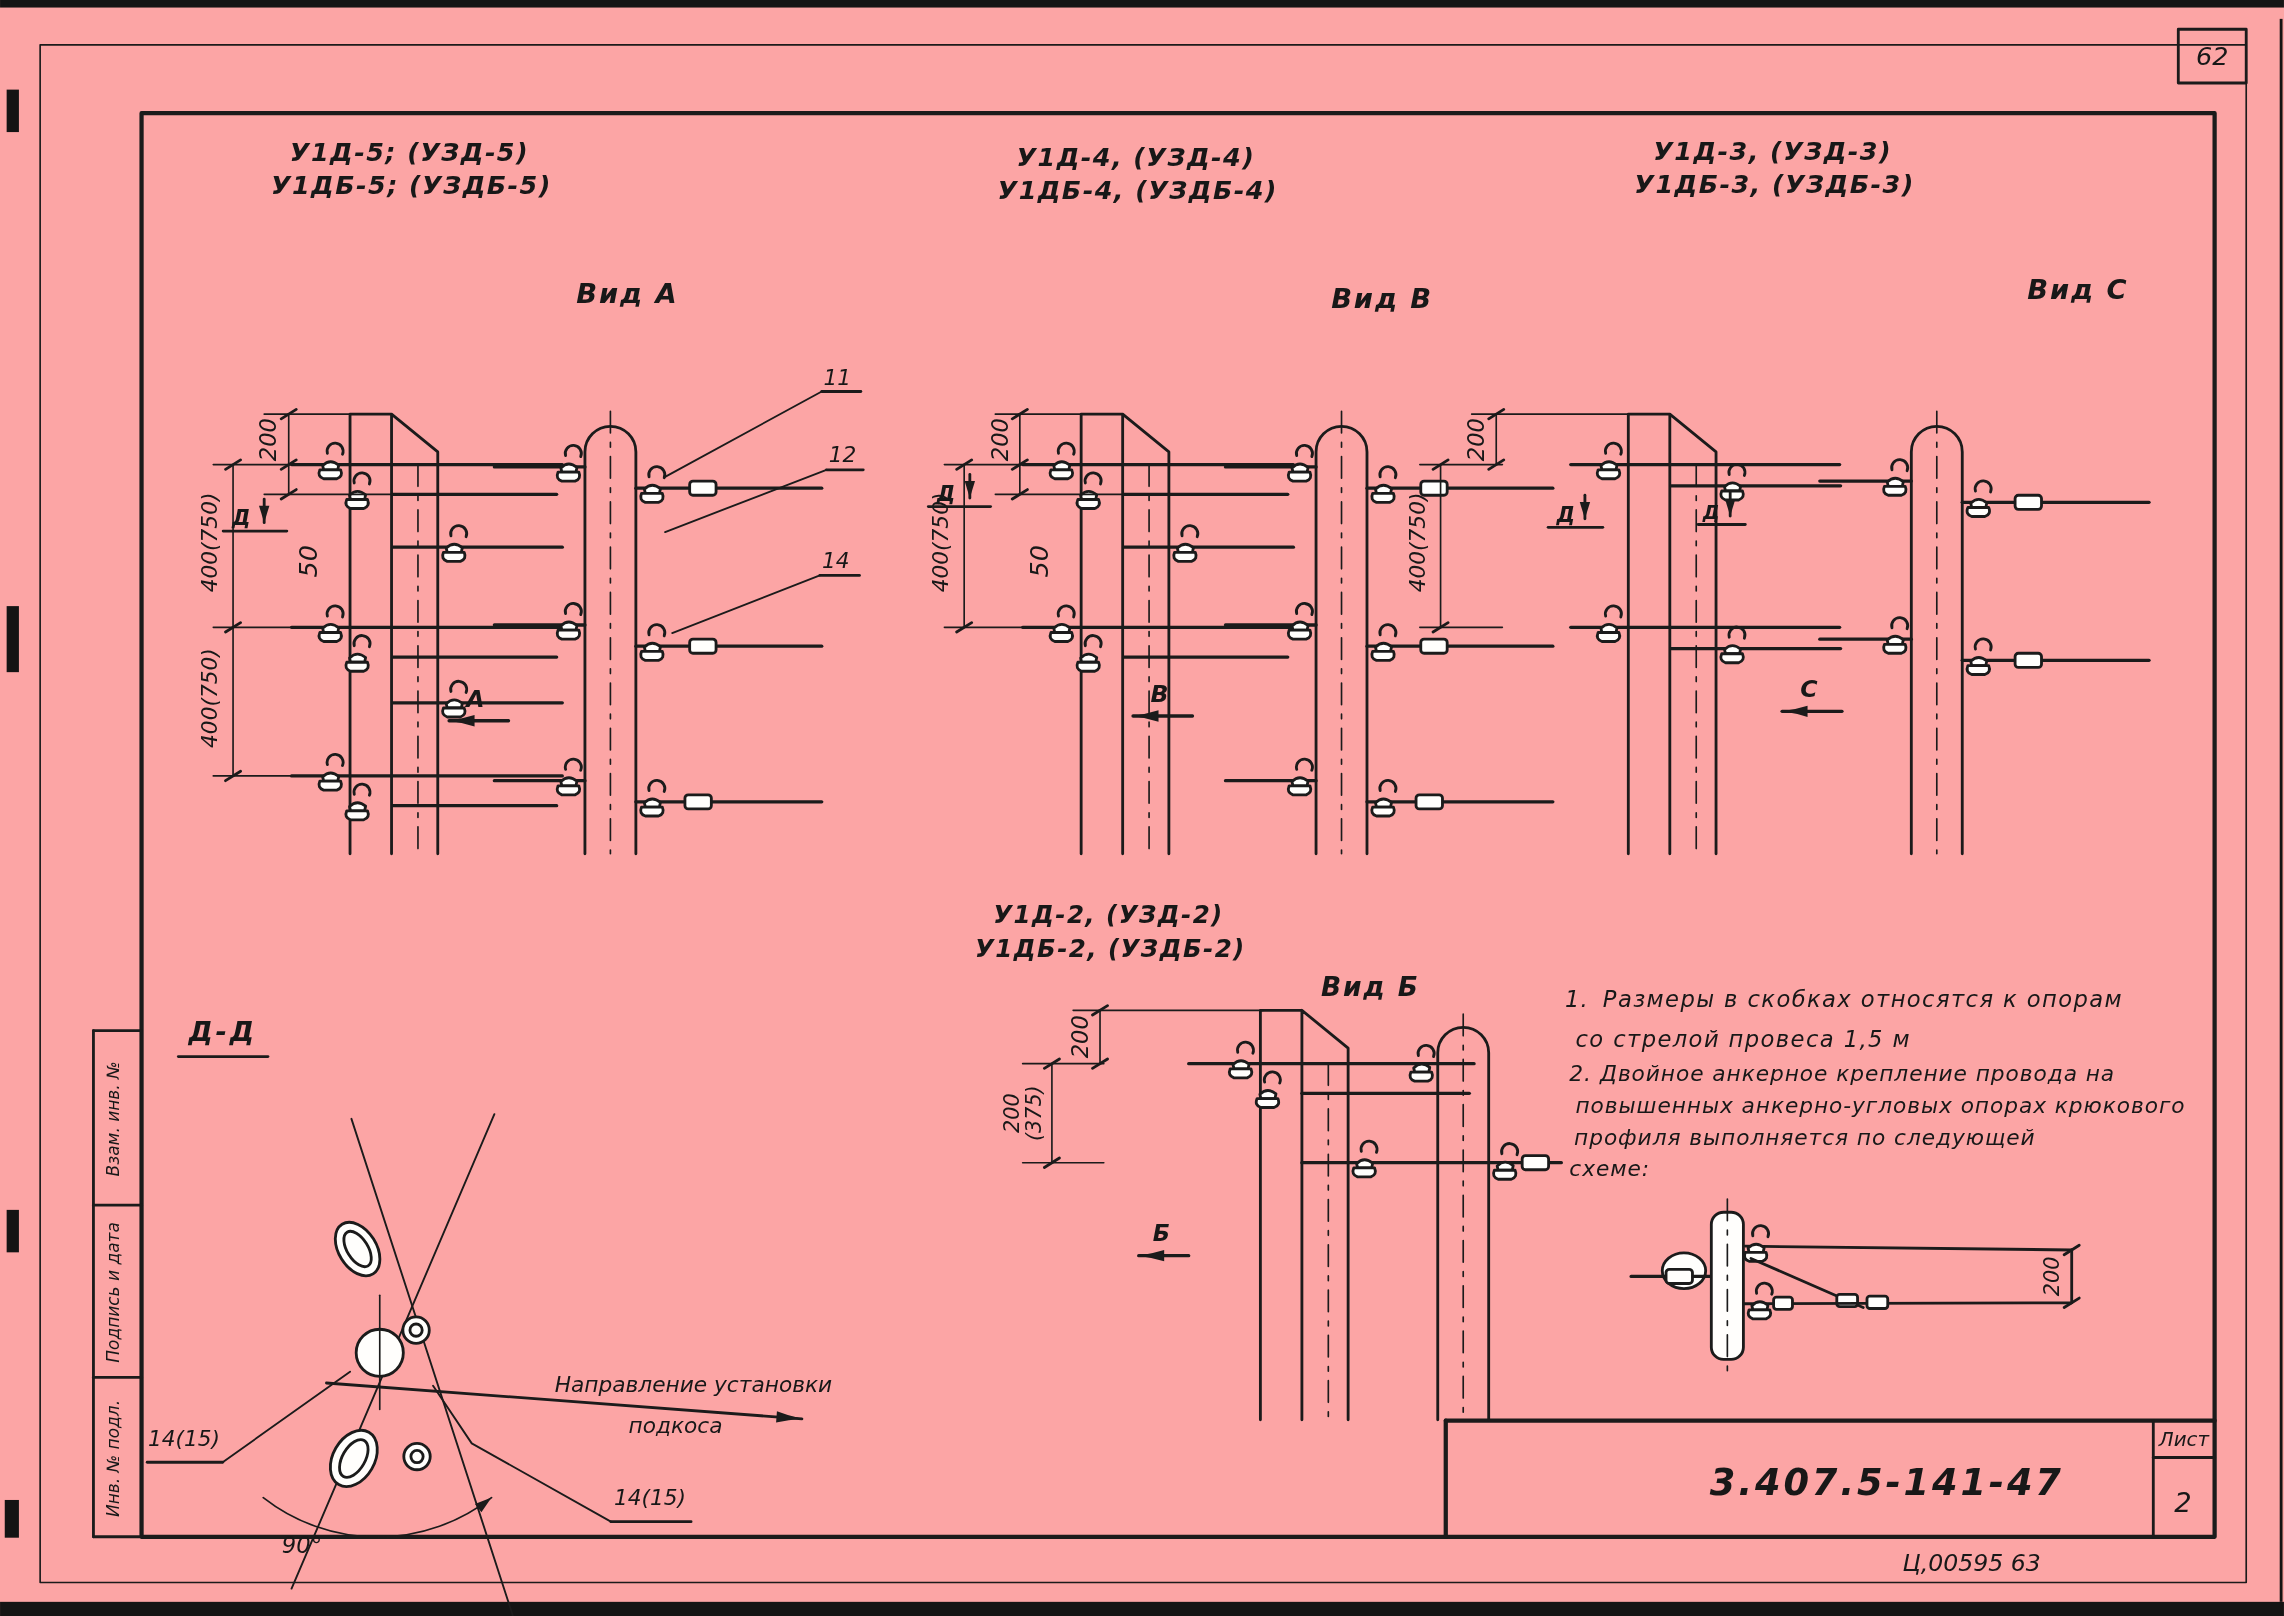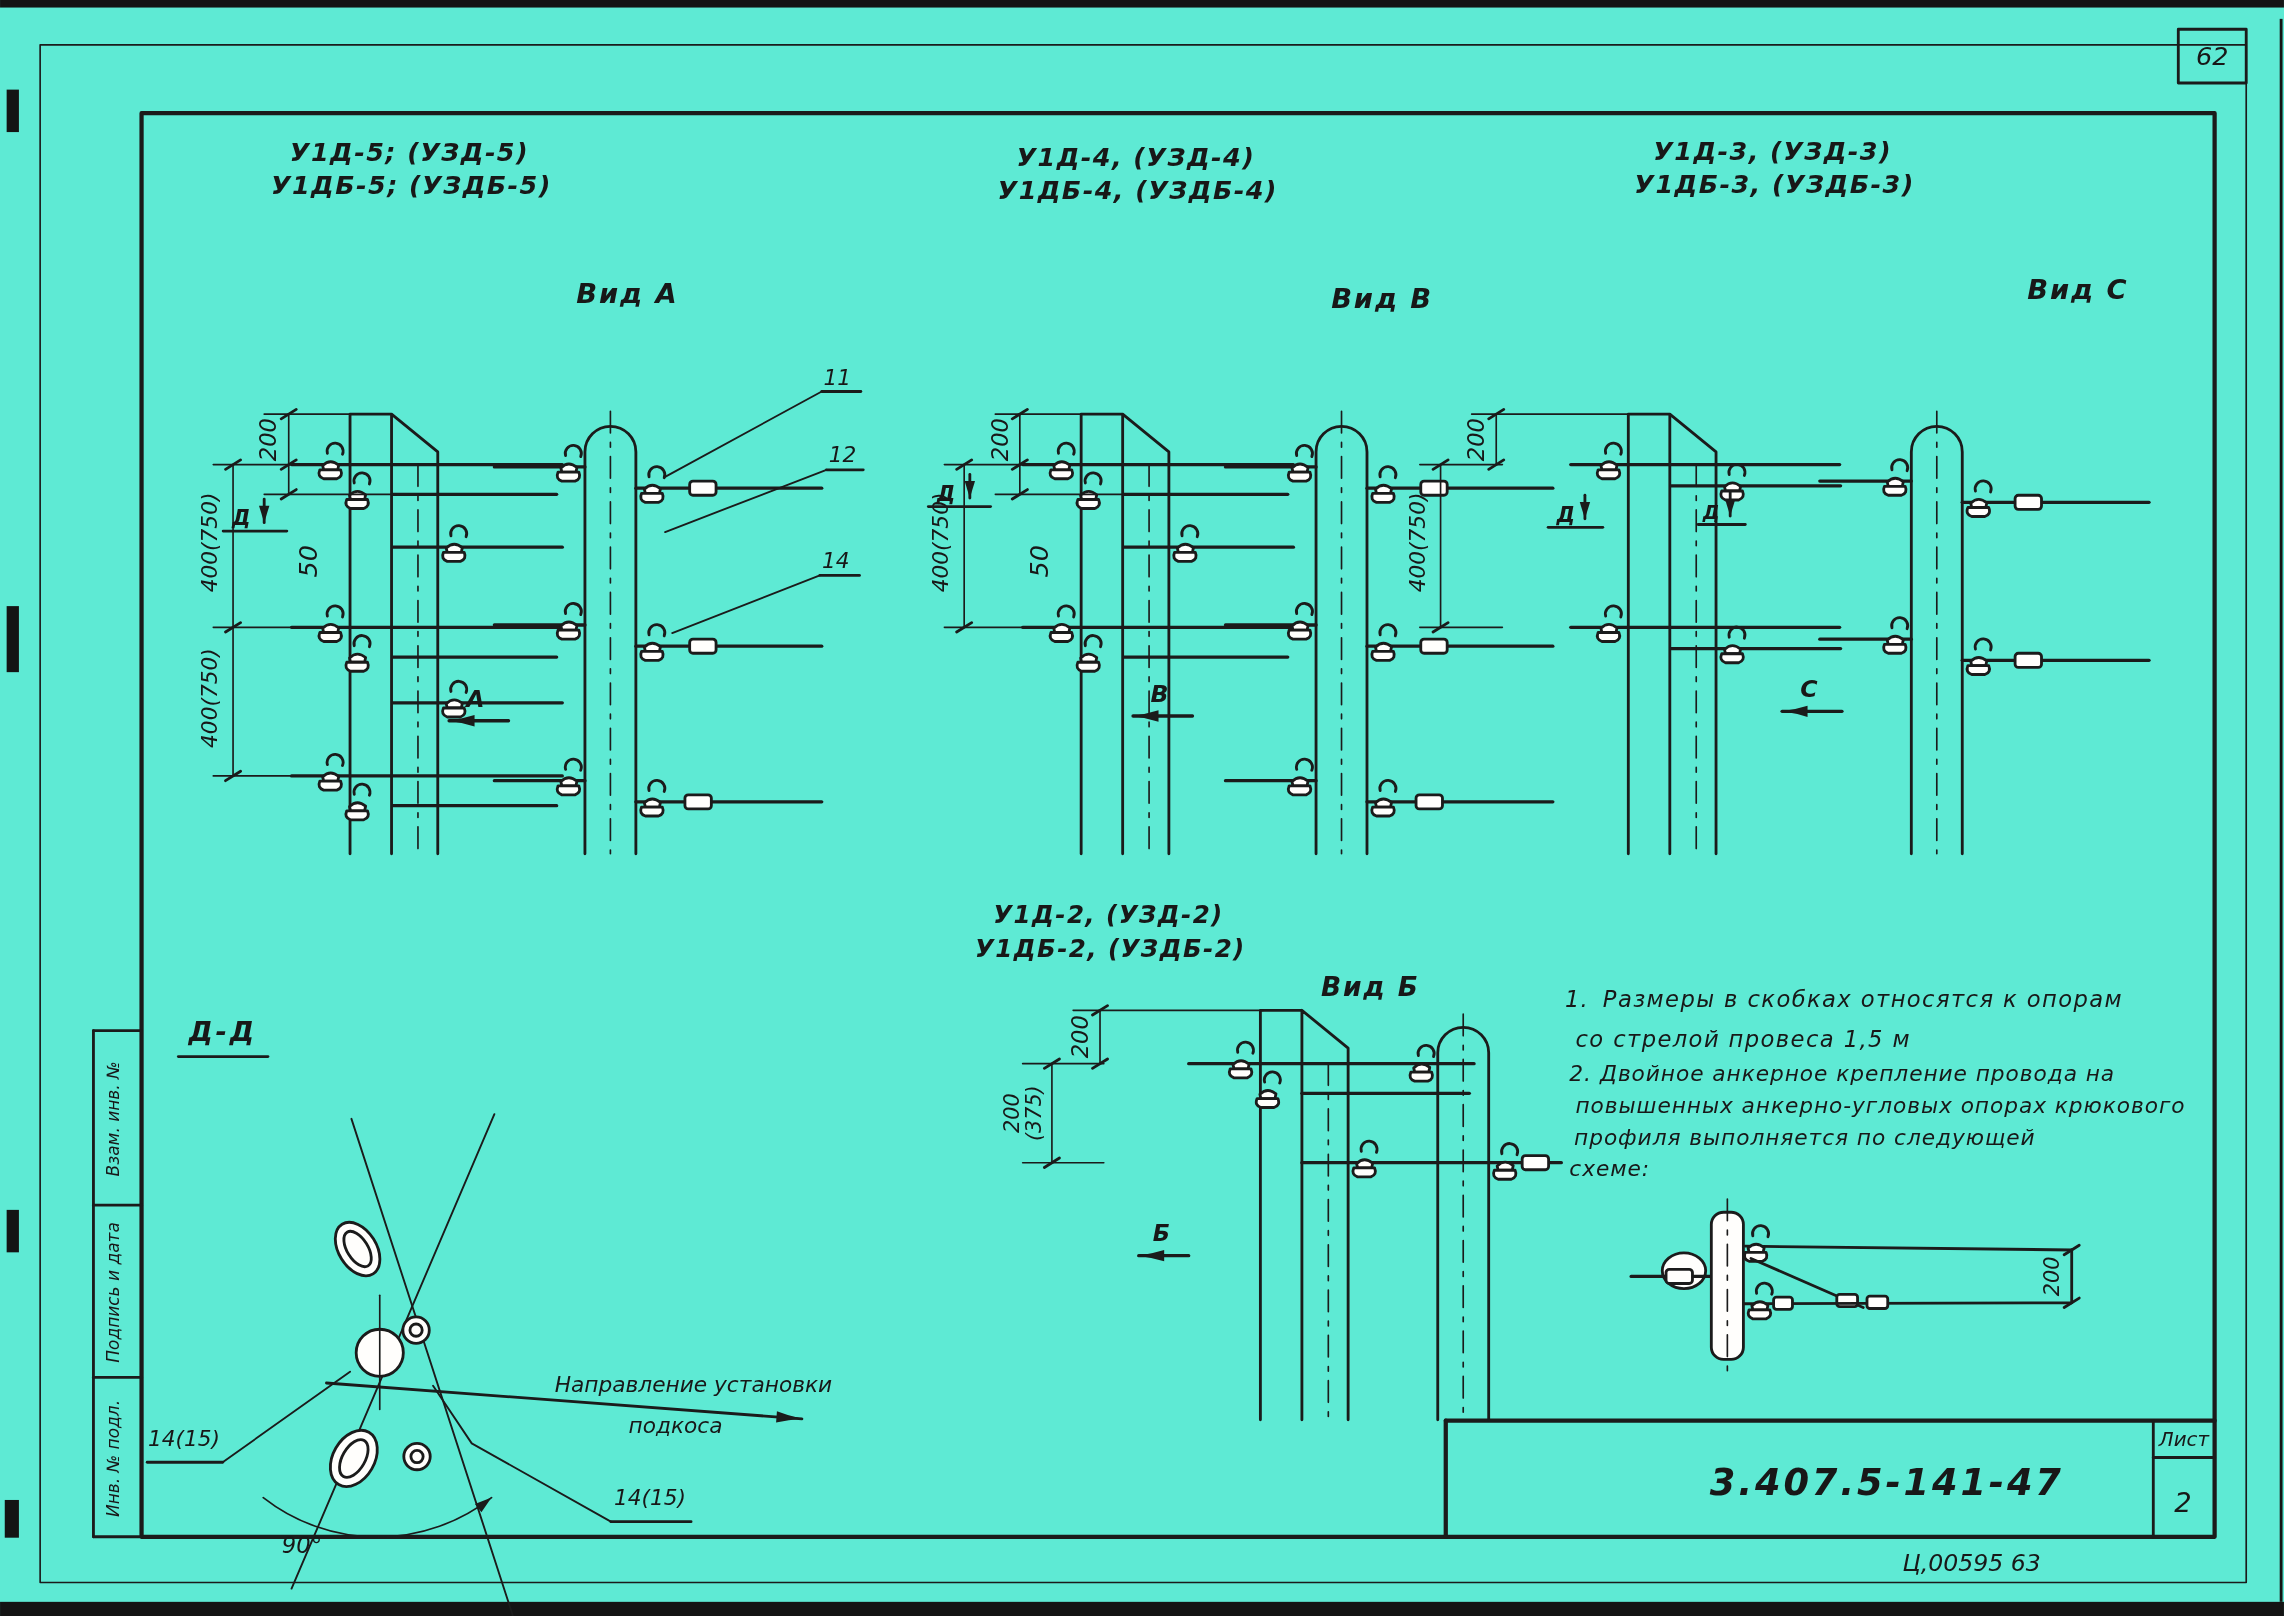--- a/index.html
+++ b/index.html
@@ -1,16 +1,16 @@
 <!DOCTYPE html>
 <html style="font-size:7.5px"><head>
 <meta charset="utf-8">
 <style>
   html,body{margin:0;padding:0;background:#f2f2ee;}
-  .sheet{position:relative;width:2284px;height:1616px;background:#5eead4;overflow:hidden;}
+  .sheet{position:relative;width:2284px;height:1616px;background:#fca5a5;overflow:hidden;}
   svg text{font-family:"DejaVu Sans","Liberation Sans",sans-serif;font-style:italic;fill:#181818;}
   .b{font-weight:bold;}
   .mid{text-anchor:middle;}
   .ln{stroke:#1b1b1b;fill:none;stroke-width:6;stroke-linecap:round;stroke-linejoin:round;}
   .w{stroke-width:7;}
   .thin{stroke-width:3.5;}
   .thick{stroke-width:9;}
   .lead{stroke-width:4;}
   .dash{stroke-dasharray:46 20 10 20;stroke-width:3.5;}
   .fillw{fill:#fffefc;}

